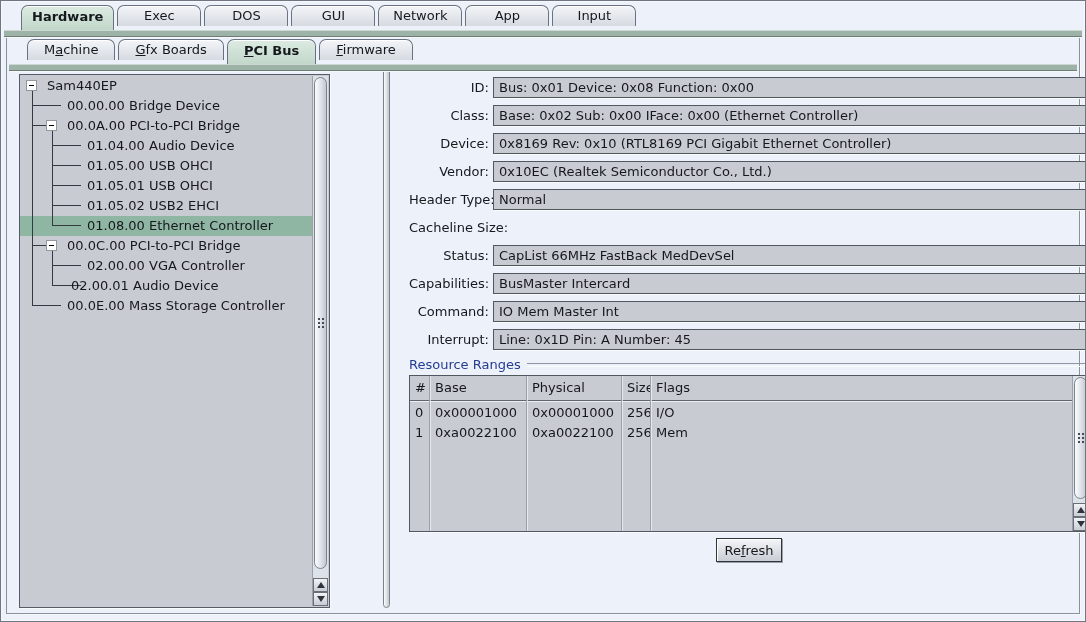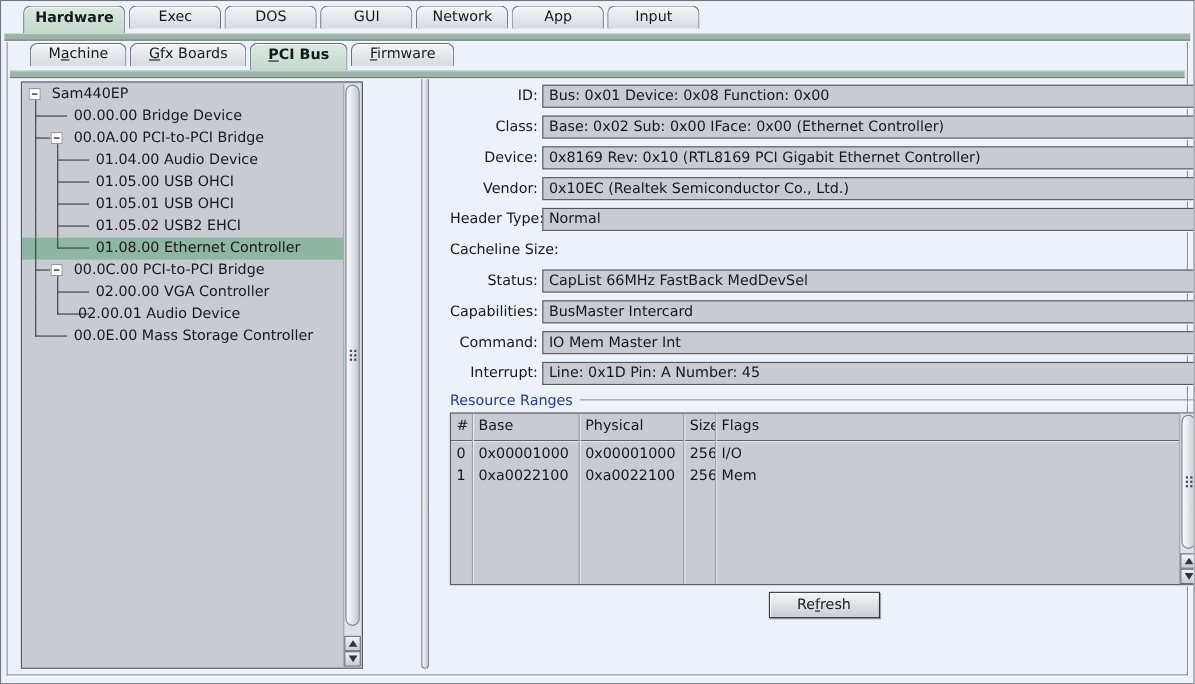--- a/index.html
+++ b/index.html
@@ -94,21 +94,21 @@
   .rr-row{height:20px;line-height:20px;}
   .rr-body{padding-top:2px;}
   .rr-cell{padding-left:6px;white-space:nowrap;overflow:hidden;}
   .rr-cell:first-child{padding-left:5px;}
   .col-sep{position:absolute;top:0;bottom:0;width:1px;background:#9aa1ab;
     box-shadow:1px 0 0 rgba(250,251,253,.6);}
   #rr-sb{right:0;top:0;bottom:0;width:16px;border-left:1px solid #9aa1ab;}
   #rr-thumb{top:1px;height:122px;}
   #rr-btn-up{bottom:14px;} #rr-btn-down{bottom:0;}
 
-  #refresh-btn{display:block;margin:6px auto 0;width:101px;height:24px;box-sizing:border-box;
+  #refresh-btn{display:block;margin:6px auto 0;width:66px;height:24px;box-sizing:border-box;
     background:linear-gradient(#f4f6f8,#c9cdd4);
     border:1px solid #30353c;box-shadow:inset 1px 1px 0 #fff,1px 1px 0 #9aa1ab;
     font:13px "DejaVu Sans",sans-serif;color:#15181c;text-align:center;padding:0;cursor:default;}
 </style>
 </head>
 <body>
 
 <div class="screen">
   <div class="win-frame"></div>
 

